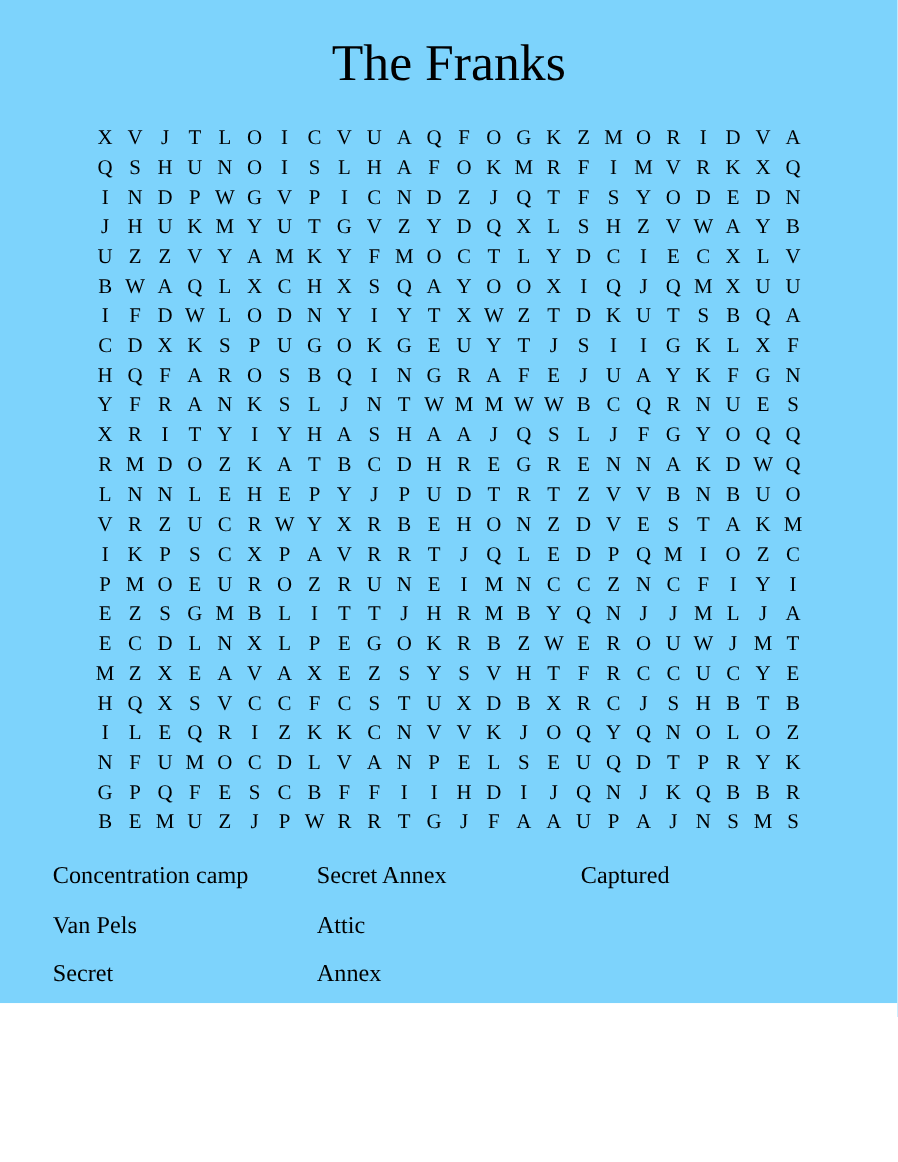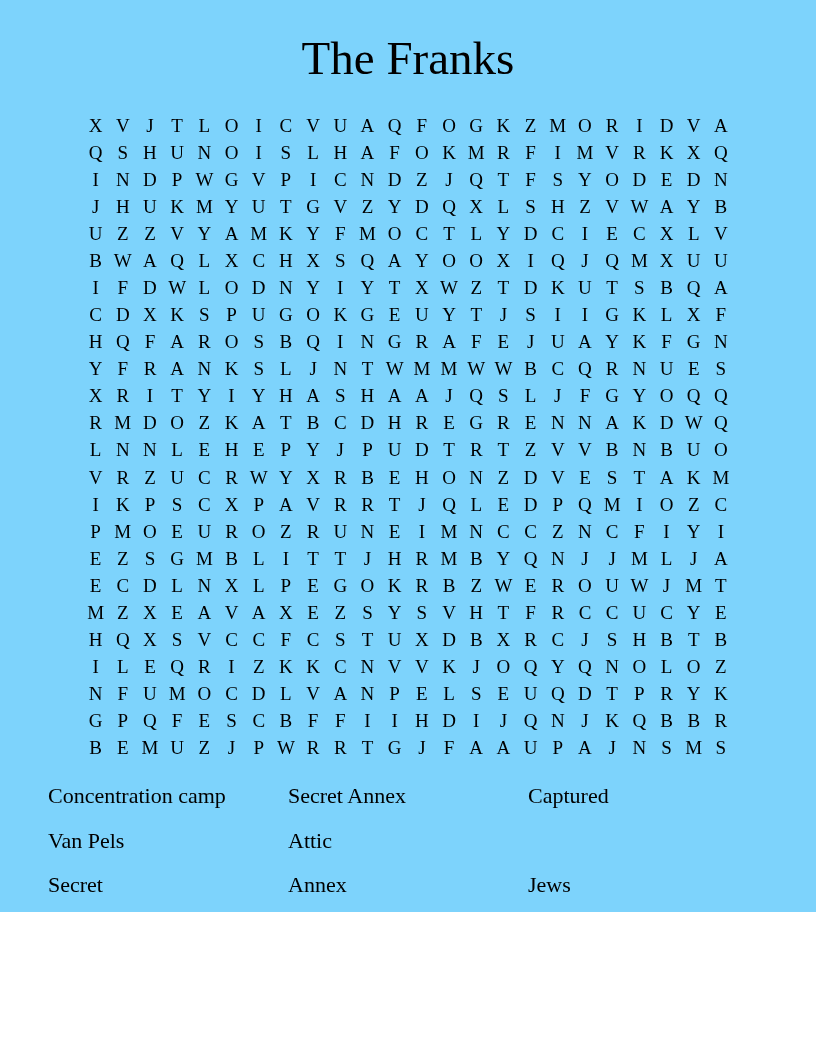--- a/index.html
+++ b/index.html
@@ -697,16 +697,15 @@
         <span class="word-item">Secret Annex</span>
         <span class="word-item">Captured</span>
       </div>
       <div class="word-row">
         <span class="word-item">Van Pels</span>
         <span class="word-item">Attic</span>
       </div>
       <div class="word-row">
         <span class="word-item">Secret</span>
         <span class="word-item">Annex</span>
-        <span class="word-item">Jews</span>
       </div>
     </div>
 </div>
 
 </body></html>

